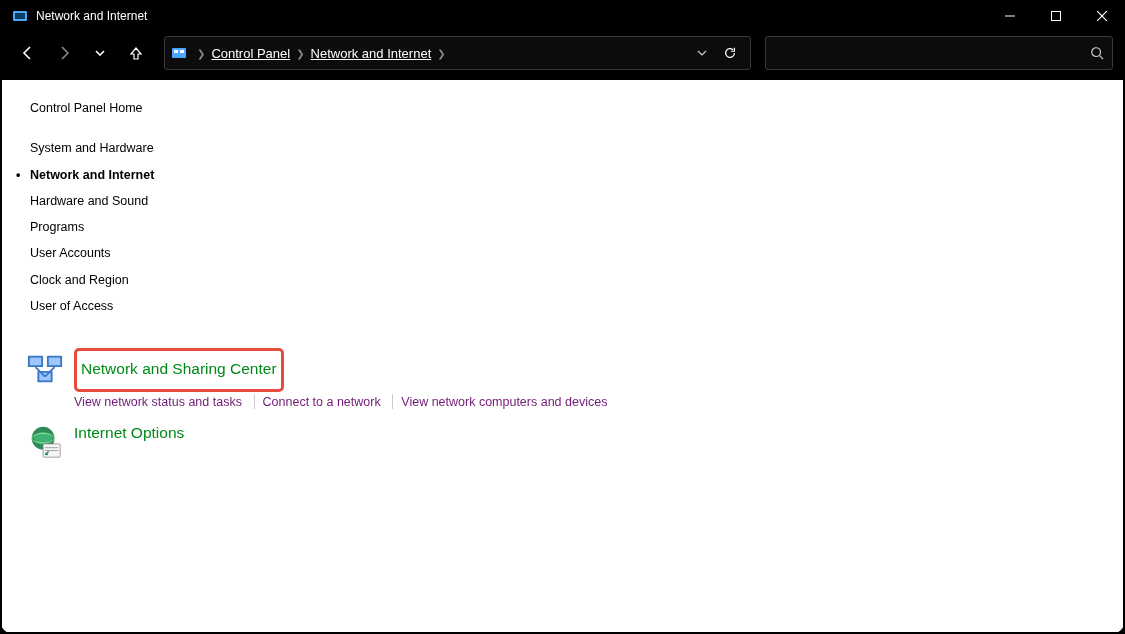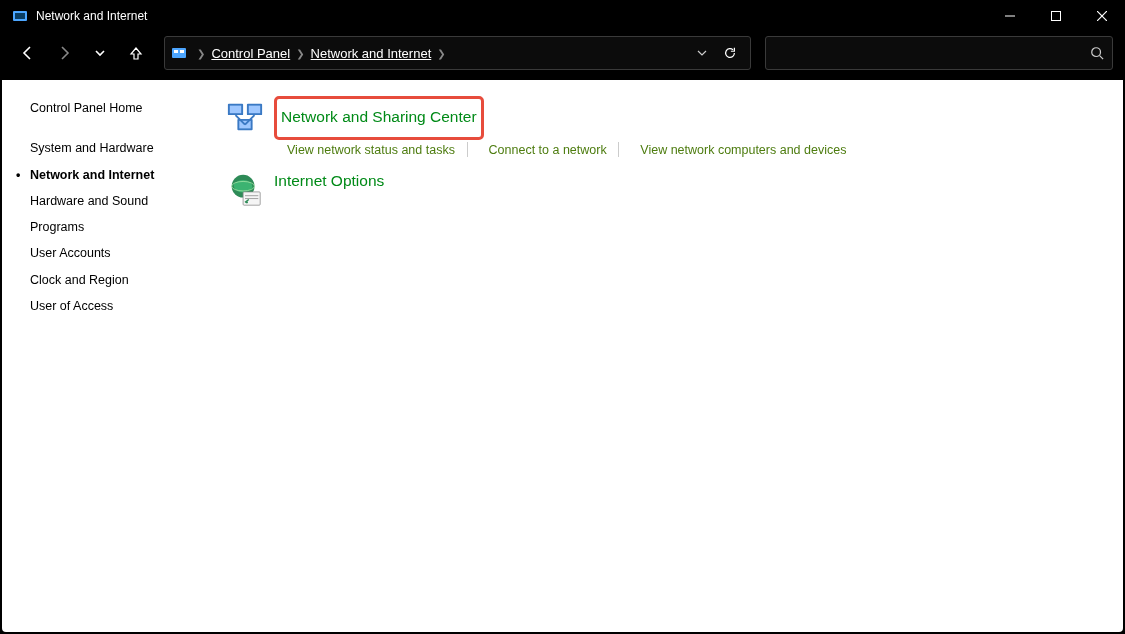--- a/index.html
+++ b/index.html
@@ -1,45 +1,45 @@
 <!DOCTYPE html>
 <html><head>
 <meta charset="utf-8">
 <style>
   html,body{margin:0;padding:0;font-family:"Segoe UI",Arial,sans-serif;font-size:13px;color:#000;background:#000;}
-  .window{width:1125px;height:634px;background:#000;position:relative;overflow:hidden;border-radius:6px;}
+  .window{width:1125px;height:634px;background:#000;position:relative;overflow:hidden;border-radius:14px;}
   .titlebar{height:32px;background:#000;display:flex;align-items:center;color:#fff;font-size:12px;}
   .titlebar .app-icon{width:16px;height:16px;margin:0 8px 0 12px;}
   .titlebar .title-text{flex:0 0 auto;}
   .titlebar .spacer{flex:1;}
   .win-btn{width:46px;height:32px;display:flex;align-items:center;justify-content:center;color:#fff;}
   .navbar{height:42px;background:#000;display:flex;align-items:center;padding:0 12px;gap:4px;}
   .nav-arrow{width:32px;height:32px;display:flex;align-items:center;justify-content:center;color:#fff;}
   .addr-box{flex:1;height:32px;border:1px solid #3a3a3a;background:#0c0c0c;display:flex;align-items:center;padding:0 6px;color:#fff;border-radius:3px;margin-left:8px;}
   .addr-box .bc-icon{width:16px;height:16px;margin-right:6px;}
   .crumb{color:#fff;font-size:13px;padding:2px 2px;text-decoration:underline;}
   .crumb-sep{color:#888;padding:0 4px;font-size:10px;}
   .addr-spacer{flex:1;}
   .addr-right-icon{width:28px;display:flex;align-items:center;justify-content:center;color:#fff;}
   .search-box{width:330px;height:32px;border:1px solid #3a3a3a;background:#0c0c0c;display:flex;align-items:center;padding:0 8px;color:#888;margin-left:10px;border-radius:3px;}
   .search-box .search-icon{margin-left:auto;color:#ccc;}
-  .content{background:#fff;position:absolute;top:80px;left:2px;right:2px;bottom:2px;display:flex;border-radius:0 0 4px 4px;}
+  .content{background:#fff;position:absolute;top:80px;left:2px;right:2px;bottom:2px;display:flex;border-radius:0 0 4px 4px;flex-direction:column;}
   .sidebar{width:200px;padding:20px 8px 8px 28px;box-sizing:border-box;}
   .sidebar a{display:block;color:#000;text-decoration:none;font-size:12.5px;margin-bottom:10px;line-height:1.3;cursor:pointer;}
   .sidebar a.home{margin-bottom:24px;}
   .sidebar a.active{font-weight:600;}
   .sidebar a.active::before{content:"•";position:absolute;margin-left:-14px;color:#000;}
   .main{flex:1;padding:18px 24px;}
   .category{display:flex;margin-bottom:14px;}
   .cat-icon{width:38px;height:38px;margin-right:10px;flex-shrink:0;}
   .cat-body{}
   .cat-title{color:#008a17;font-size:15.5px;line-height:20px;display:inline-block;cursor:pointer;}
   .highlight-box{border:3px solid #e74c3c;border-radius:5px;padding:8px 4px;display:inline-block;line-height:22px;margin-top:-2px;}
   .sub-links{margin-top:2px;}
-  .sub-link{color:#4d7c0f;font-size:12.5px;cursor:pointer;margin-left:13px;}
+  .sub-link{color:#701a75;font-size:12.5px;cursor:pointer;}
   .sub-sep{color:#ccc;margin:0 8px;border-left:1px solid #ccc;}
   svg{display:block;}
 </style>
 </head>
 <body>
 
 <div class="window">
 
   <div class="titlebar">
     <span class="app-icon">

